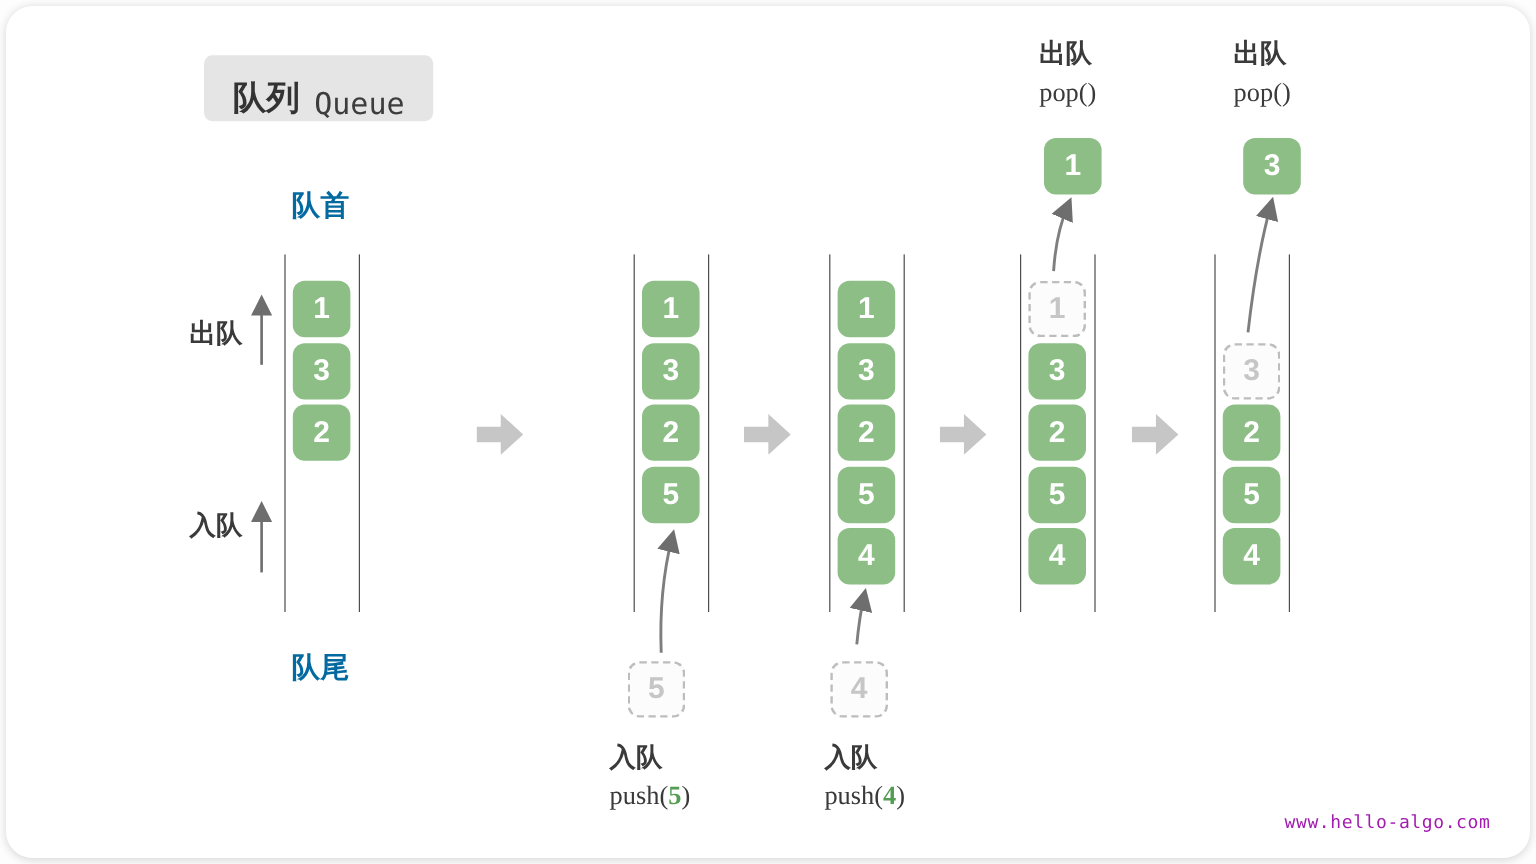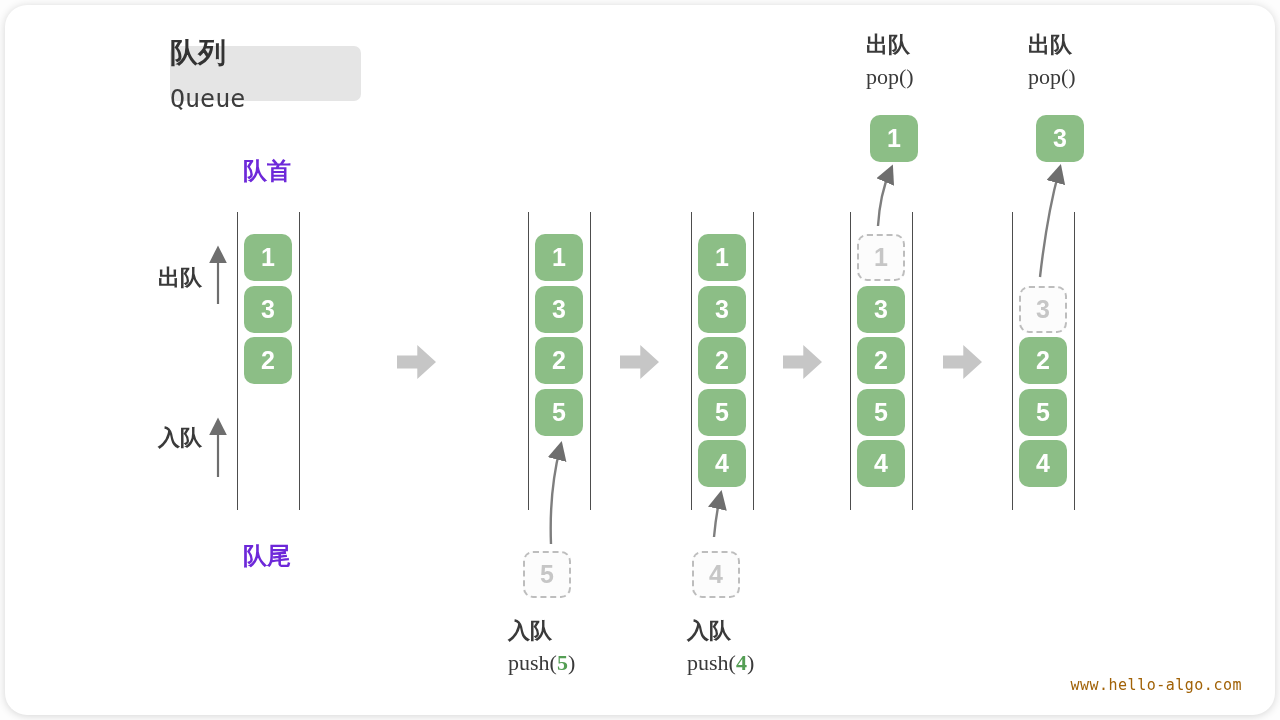--- a/index.html
+++ b/index.html
@@ -10,26 +10,26 @@
   }
   #card{
     position:absolute;left:5px;top:5px;right:5px;bottom:5px;
     background:#ffffff;border-radius:22px;
     box-shadow:0 1px 8px rgba(0,0,0,0.16);
   }
   
   .title-box{
     position:absolute;left:170px;top:46px;width:191px;height:55px;
     background:#e5e5e5;border-radius:7px;
-    display:flex;align-items:flex-start;justify-content:center;gap:12px;flex-direction:column;
+    display:flex;align-items:flex-end;justify-content:center;gap:12px;
   }
   .title-zh{font-size:28px;font-weight:bold;color:#333;}
   .title-en{font-size:25px;color:#3d3d3d;font-family:"DejaVu Sans Mono","Liberation Mono",monospace;}
   
-  .cjk-label{position:absolute;color:#6d28d9;font-weight:bold;font-size:24px;white-space:nowrap;}
+  .cjk-label{position:absolute;color:#0369a1;font-weight:bold;font-size:24px;white-space:nowrap;}
   .op-label{position:absolute;color:#3a3a3a;font-weight:600;font-size:22px;white-space:nowrap;}
   
   .vline{position:absolute;width:0;border-left:1.6px solid #4d4d4d;top:212px;height:298px;}
   
   .el{
     position:absolute;width:48px;height:47px;border-radius:10px;
     display:flex;align-items:center;justify-content:center;
     font-size:25px;font-weight:bold;box-sizing:border-box;
   }
   .el.filled{background:var(--green);color:#ffffff;}
@@ -43,21 +43,21 @@
     clip-path:polygon(0 31%,52% 31%,52% 0,100% 50%,52% 100%,52% 69%,0 69%);
   }
   
   .caption{position:absolute;white-space:nowrap;}
   .caption .action{font-size:22px;font-weight:600;color:#3a3a3a;display:block;line-height:30px;}
   .caption .code{font-size:22px;color:#3a3a3a;display:block;line-height:34px;
     font-family:Liberation Serif, serif;}
   .caption .code .arg{color:var(--green-text);font-weight:bold;}
   #arrow-svg{position:absolute;left:0;top:0;pointer-events:none;}
   .watermark{
-    position:absolute;right:38px;top:676px;font-size:15px;color:#a16207;
+    position:absolute;right:38px;top:676px;font-size:15px;color:#a21caf;
     font-family:"DejaVu Sans Mono","Liberation Mono",monospace;letter-spacing:0.5px;
   }
 </style>
 </head>
 <body>
 
 <div id="canvas">
   <div id="card"></div>
 
   <div class="title-box">

